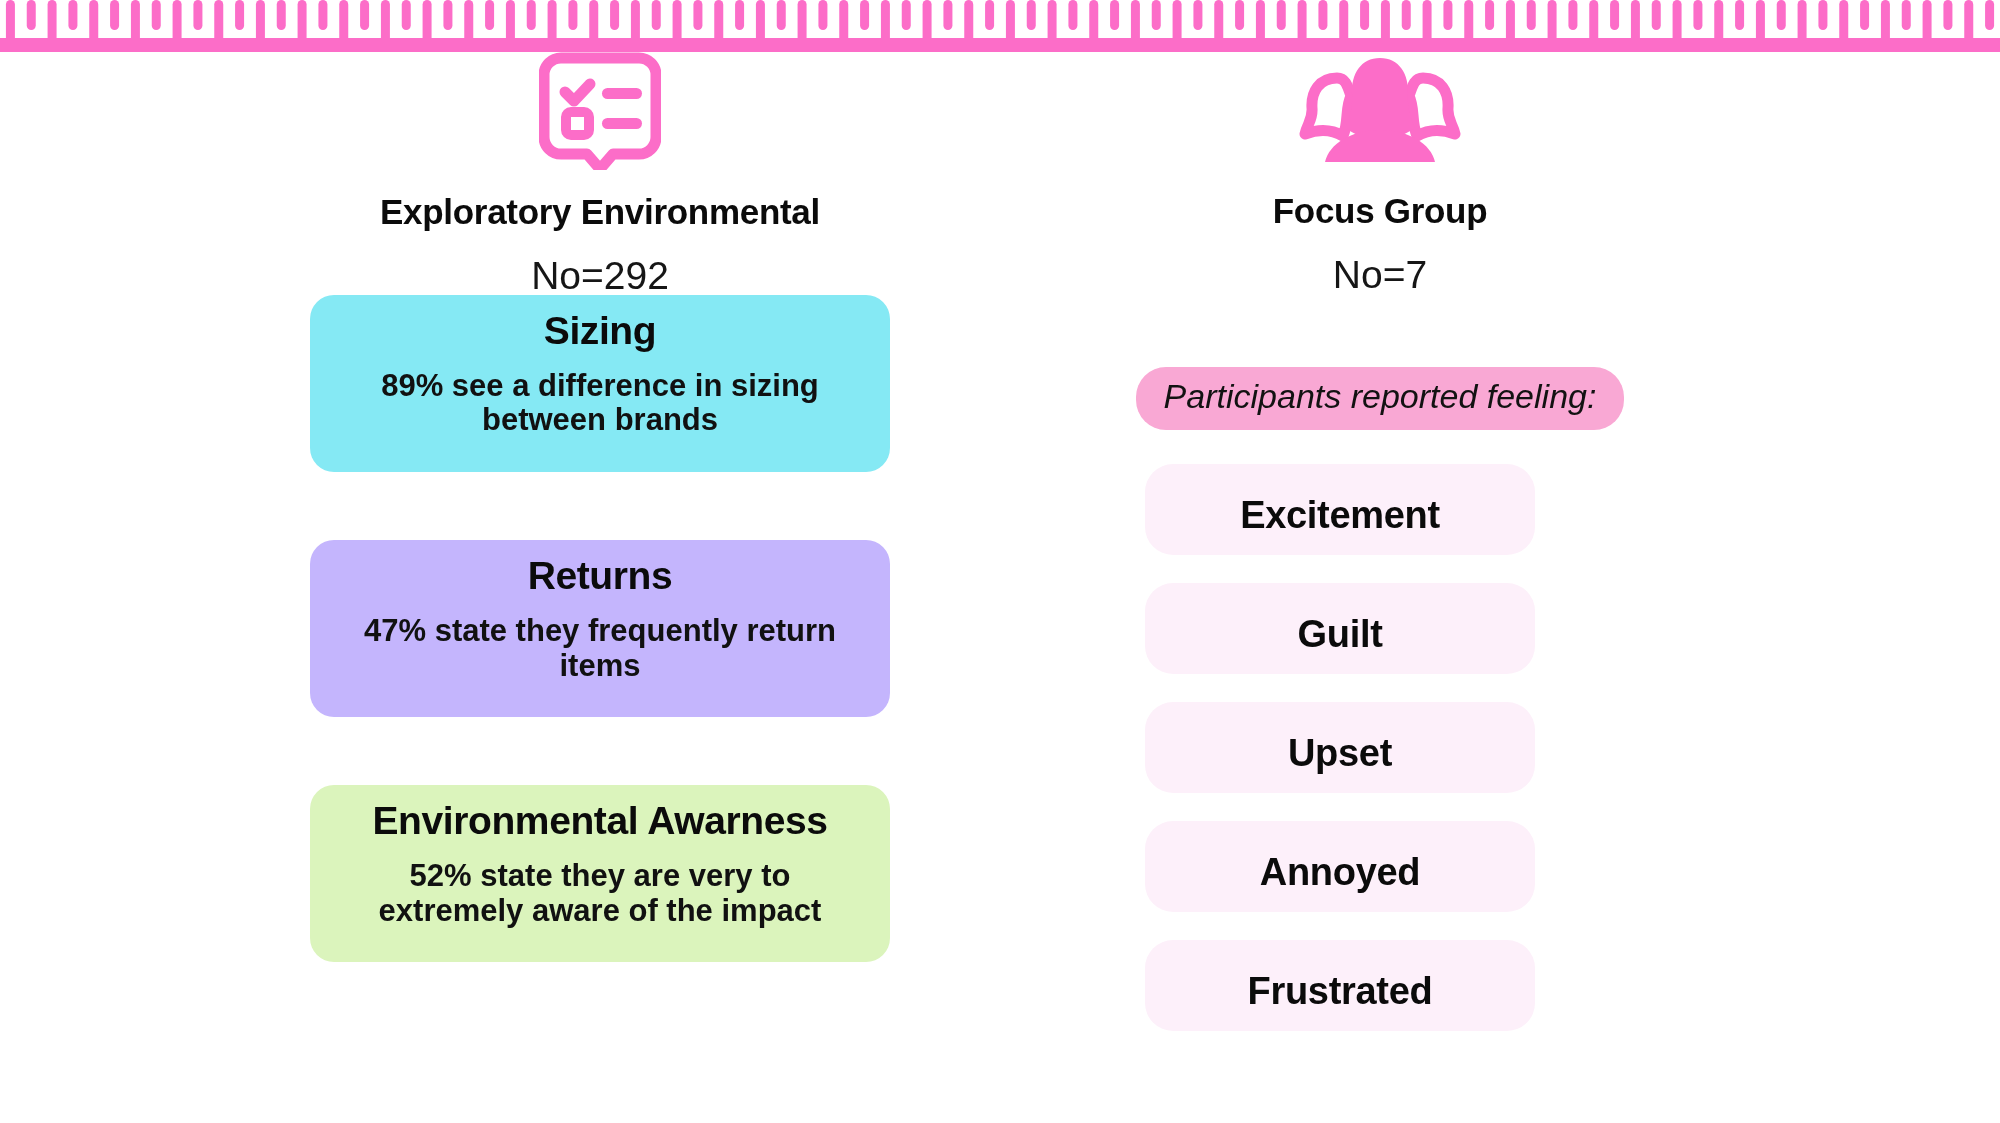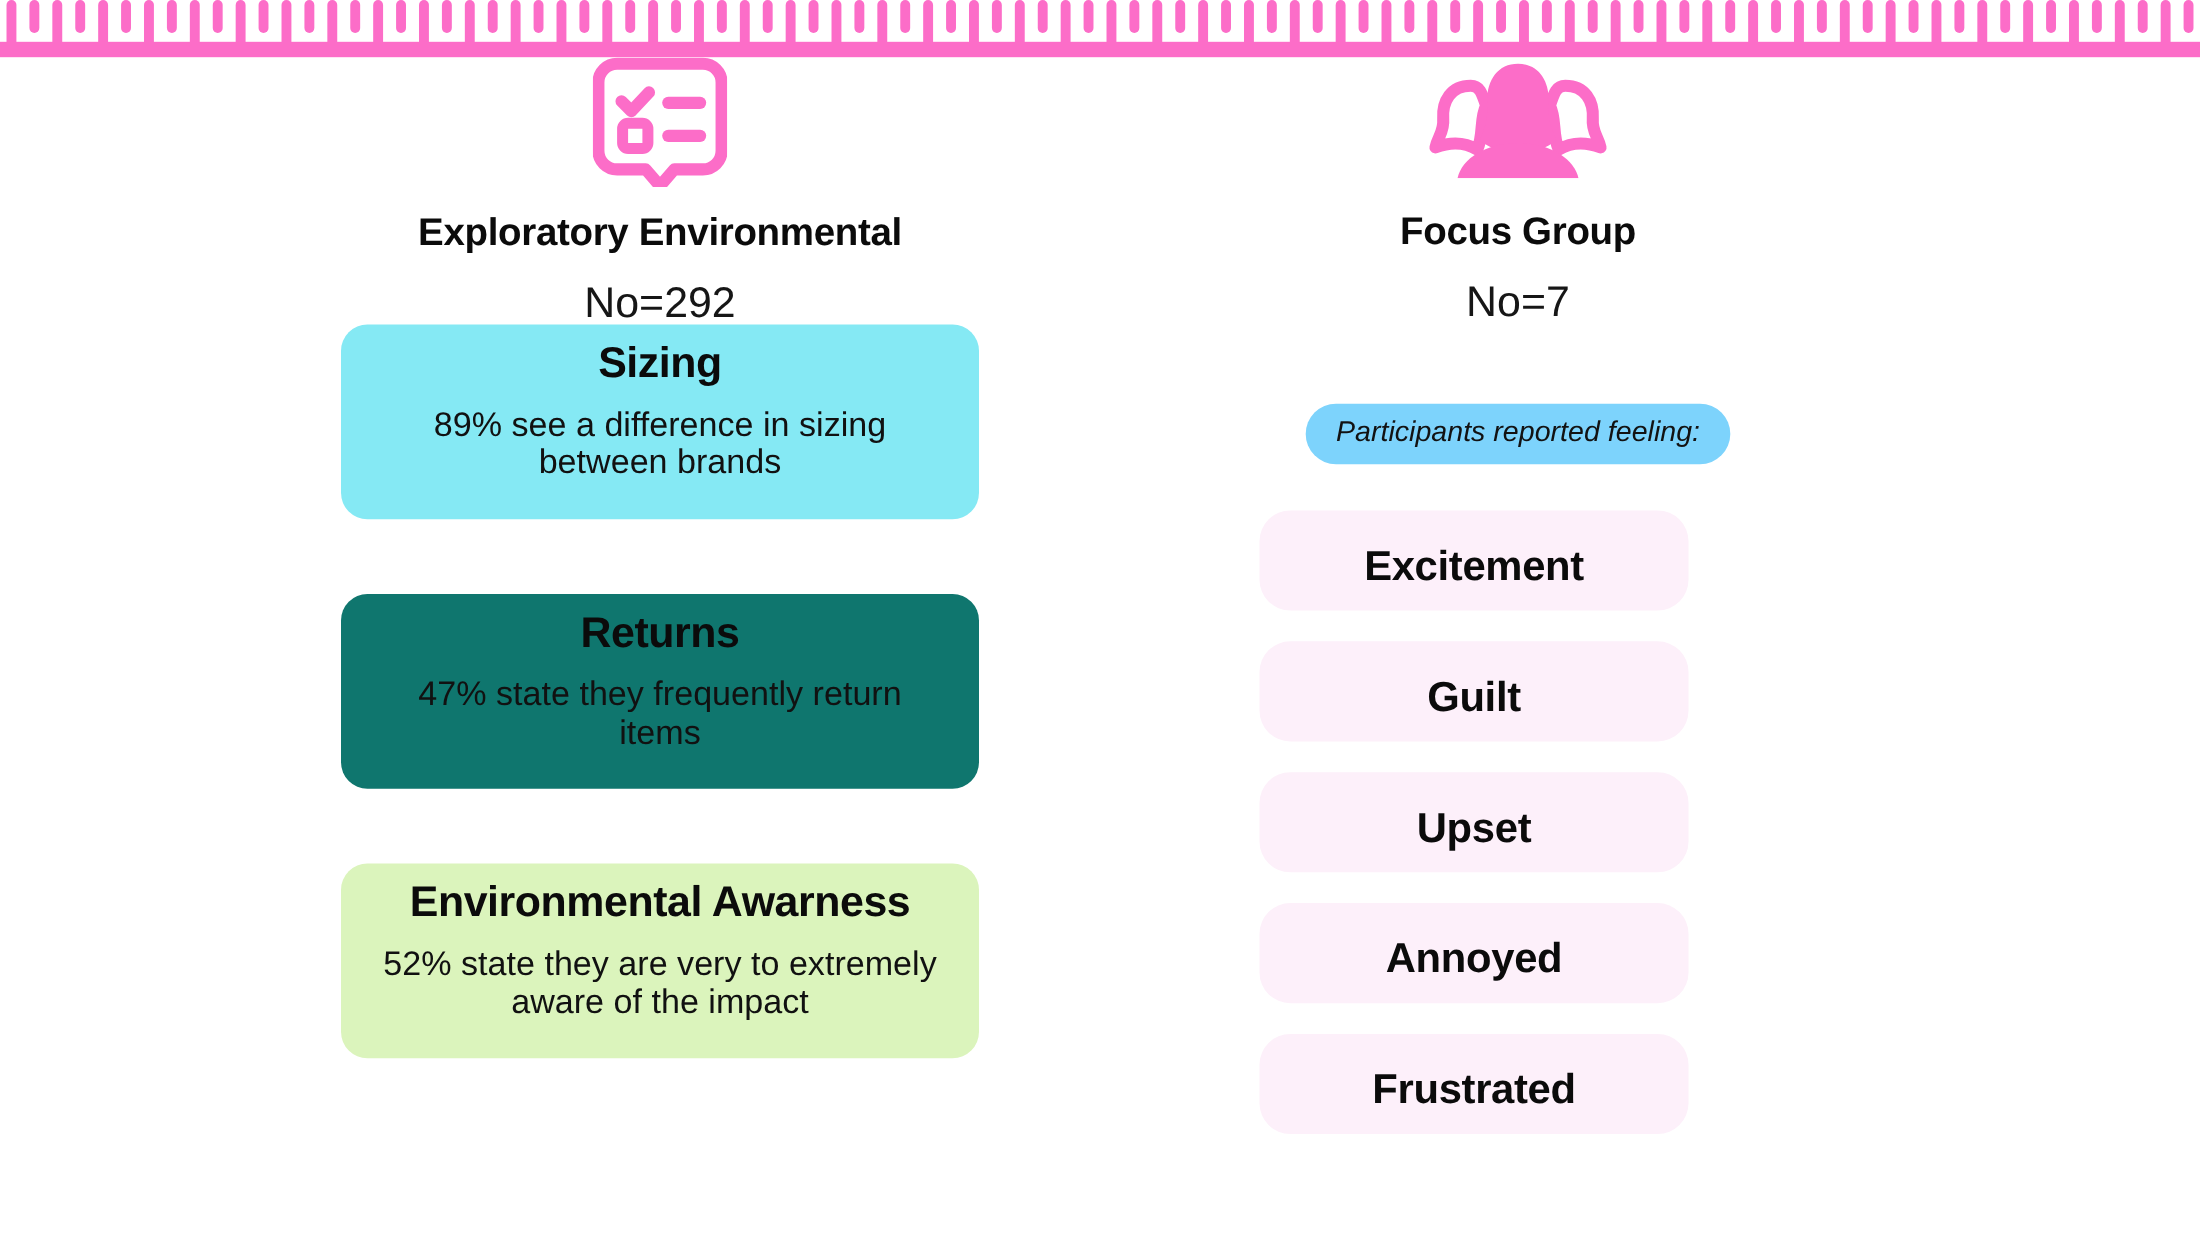--- a/index.html
+++ b/index.html
@@ -95,33 +95,33 @@
   .stat-title {
     font-size: 39px;
     font-weight: bold;
     letter-spacing: -0.4px;
     line-height: 1.12;
     color: #0b0b0b;
     margin: 0 0 2px 0;
   }
   .stat-desc {
     font-size: 31px;
-    font-weight: 400;
+    font-weight: 700;
     line-height: 1.12;
     color: #111111;
     margin: 16px;
   }
 
   
   .lead-pill {
     display: inline-block;
-    background: #7dd3fc;
+    background: #f9a8d4;
     border-radius: 30px;
     padding: 10px 28px 14px 28px;
-    font-size: 26px;
+    font-size: 34px;
     font-style: italic;
     font-weight: 400;
     color: #121212;
     white-space: nowrap;
   }
   .emotions {
     position: absolute;
     left: 55px;
     width: 390px;
   }
@@ -262,21 +262,21 @@
       <div class="col-sub" style="margin-top:22px;">No=292</div>
     </div>
 
     <div class="cards" style="top:243px;">
 
       <div class="stat-card" style="background: rgb(133, 233, 244); text-align: center;">
         <div class="stat-title">Sizing</div>
         <div class="stat-desc">89% see a difference in sizing between brands</div>
       </div>
 
-      <div class="stat-card" style="background: #0f766e;">
+      <div class="stat-card" style="background: #c4b5fd;">
         <div class="stat-title">Returns</div>
         <div class="stat-desc">47% state they frequently return items</div>
       </div>
 
       <div class="stat-card" style="background: rgb(219, 244, 188);">
         <div class="stat-title">Environmental Awarness</div>
         <div class="stat-desc">52% state they are very to extremely aware of the impact</div>
       </div>
 
     </div>

